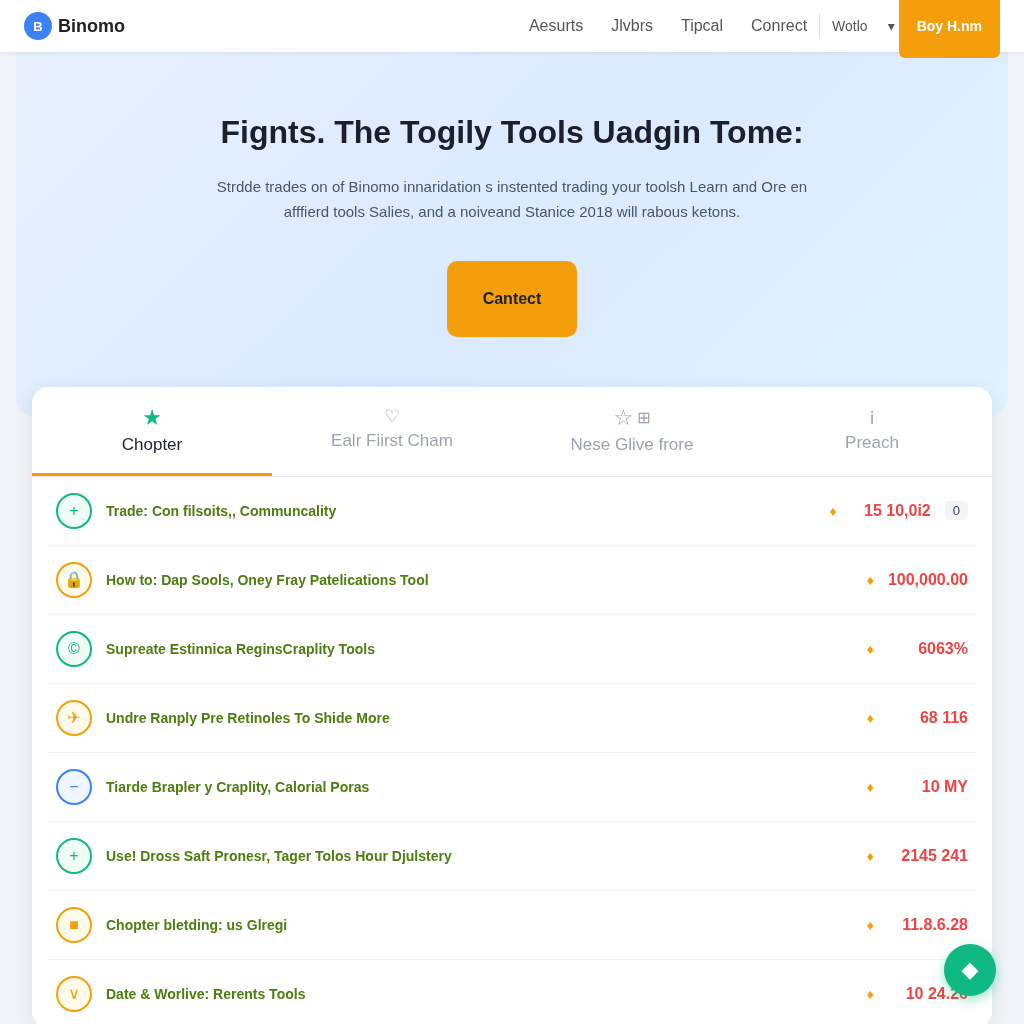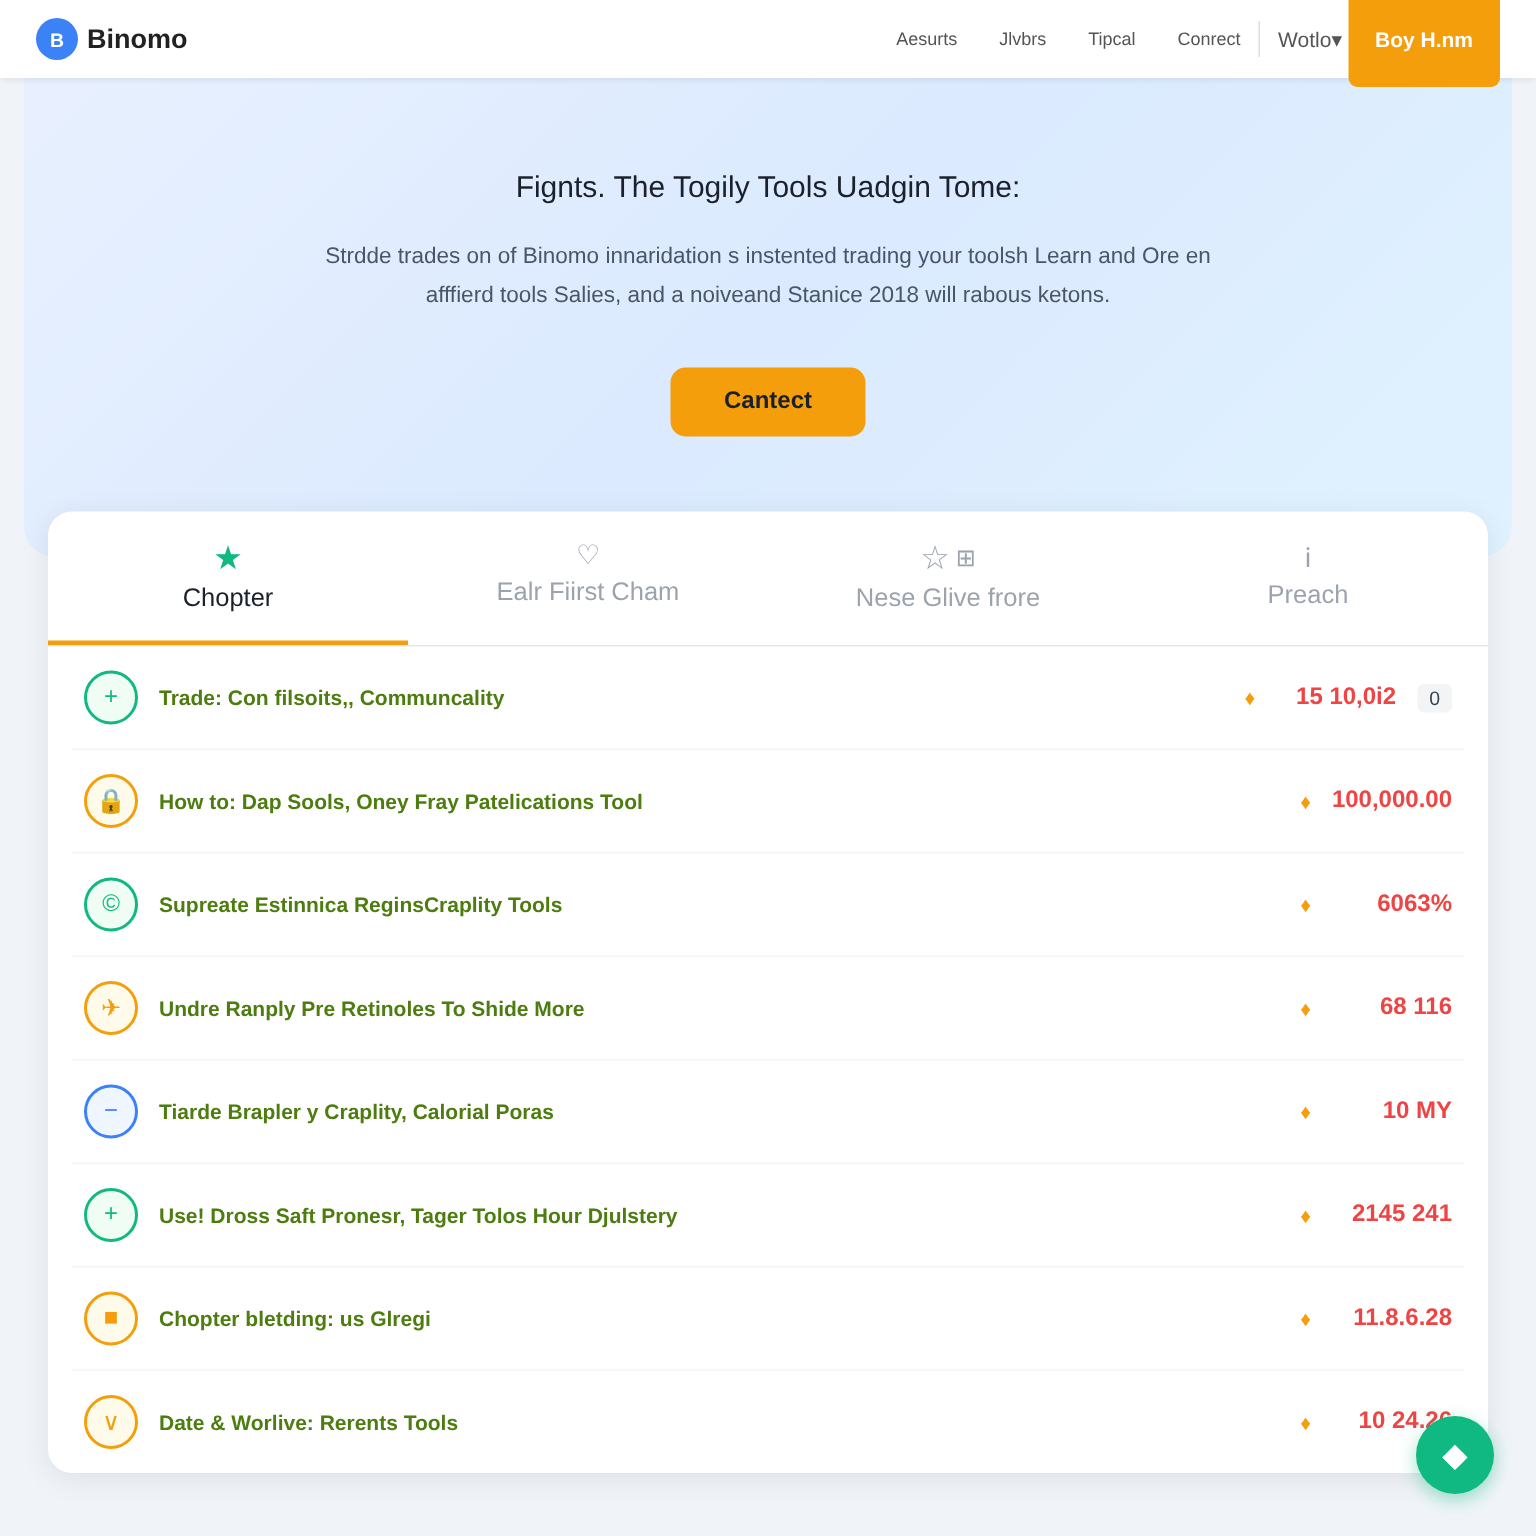--- a/index.html
+++ b/index.html
@@ -6,37 +6,37 @@
     body { font-family: -apple-system, BlinkMacSystemFont, 'Segoe UI', sans-serif; background: #f0f4f8; min-height: 1024px; }
 
     
     .navbar {
       display: flex; align-items: center; justify-content: space-between;
       background: #fff; padding: 0 24px; height: 52px;
       box-shadow: 0 1px 4px rgba(0,0,0,0.08); position: relative; z-index: 10;
     }
     .navbar-logo { display: flex; align-items: center; gap: 6px; font-weight: 700; font-size: 18px; color: #222; }
     .logo-icon { width: 28px; height: 28px; background: #3b82f6; border-radius: 50%; display: flex; align-items: center; justify-content: center; color: white; font-size: 13px; font-weight: 700; }
-    .navbar-links { display: flex; align-items: center; gap: 28px; font-size: 12px; color: #555; }
+    .navbar-links { display: flex; align-items: center; gap: 28px; font-size: 16px; color: #555; }
     .navbar-links a { text-decoration: none; color: #555; cursor: pointer; }
     .navbar-divider { width: 1px; height: 24px; background: #ddd; margin: 0 8px; }
-    .navbar-world { display: flex; align-items: flex-end; gap: 0; cursor: pointer; color: #555; font-size: 14px; }
+    .navbar-world { display: flex; align-items: flex-end; gap: 20px; cursor: pointer; color: #555; font-size: 14px; }
     .navbar-cta { background: #f59e0b; color: white; border: none; padding: 24px 18px; border-radius: 6px; font-weight: 600; font-size: 14px; cursor: pointer; }
 
     
     .hero {
       background: linear-gradient(135deg, #e8f0fe 0%, #dbeafe 50%, #e0f2fe 100%);
       padding: 60px 40px 80px;
       text-align: center;
       border-radius: 0 0 20px 20px;
       margin: 0 16px;
     }
-    .hero h1 { font-size: 20px; font-weight: 400; color: #1a202c; line-height: 1.3; margin-bottom: 20px; }
+    .hero h1 { font-size: 32px; font-weight: 700; color: #1a202c; line-height: 1.3; margin-bottom: 20px; }
     .hero p { font-size: 15px; color: #4a5568; max-width: 600px; margin: 0 auto 36px; line-height: 1.7; }
-    .hero-btn { background: #f59e0b; color: #1a202c; border: none; padding: 14px 36px; border-radius: 10px; font-size: 16px; font-weight: 600; cursor: pointer; }
+    .hero-btn { background: #f59e0b; color: #1a202c; border: none; padding: 29px 36px; border-radius: 10px; font-size: 16px; font-weight: 600; cursor: pointer; }
 
     
     .card-container { background: #fff; border-radius: 16px; margin: -30px 32px 20px; box-shadow: 0 4px 20px rgba(0,0,0,0.08); overflow: hidden; }
 
     .tabs { display: flex; border-bottom: 1px solid #e5e7eb; }
     .tab {
       flex: 1; padding: 18px 20px; text-align: center; cursor: pointer;
       font-size: 13px; color: #9ca3af; display: flex; flex-direction: column; align-items: center; gap: 4px;
       border-bottom: 3px solid transparent;
     }

